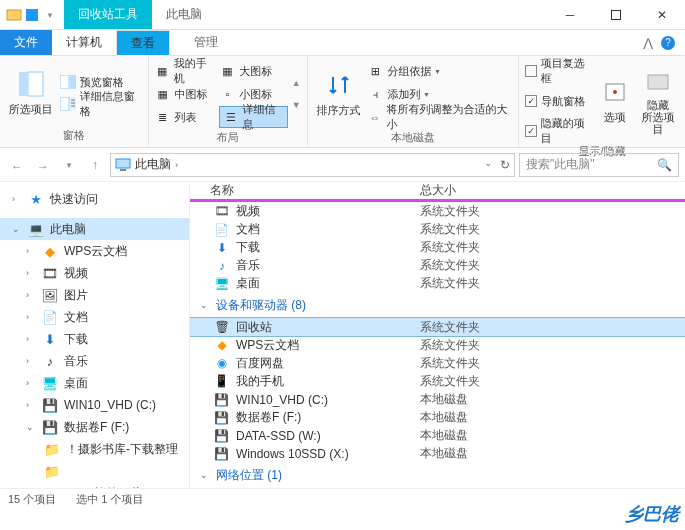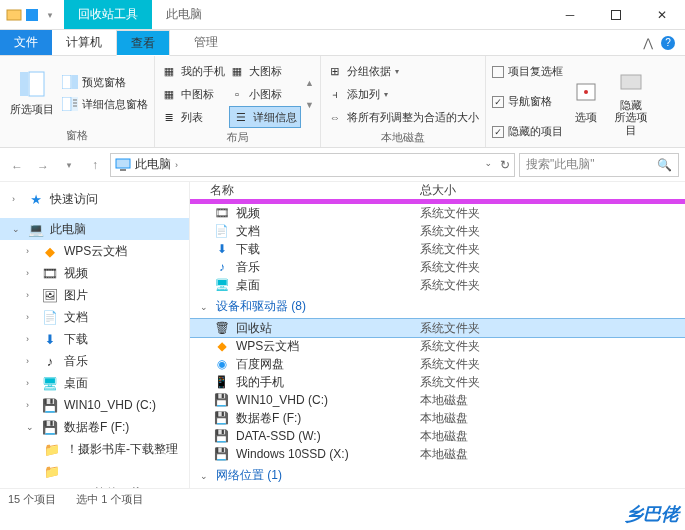--- a/index.html
+++ b/index.html
@@ -35,21 +35,21 @@
 .search-input{width:160px;height:24px;border:1px solid #ccc;display:flex;align-items:center;padding:0 6px;color:#888;justify-content:space-between}
 .main{display:flex;height:306px}
 .sidebar{width:190px;border-right:1px solid #eee;overflow-y:auto;padding:6px 0}
 .tree-item{display:flex;align-items:center;height:22px;padding-left:12px;gap:6px}
 .tree-item.d1{padding-left:26px}
 .tree-item.d2{padding-left:44px}
 .tree-item.sel{background:#cce8ff}
 .tree-icon{width:16px;height:16px;display:flex;align-items:center;justify-content:center;font-size:13px}
 .chev{width:10px;font-size:9px;color:#666}
 .content{flex:1;display:flex;flex-direction:column;overflow-y:auto}
-.colhead{display:flex;height:24px;border-bottom:5px solid #d946ef;align-items:flex-start;font-size:12px;color:#444}
+.colhead{display:flex;height:24px;border-bottom:3px solid #d946ef;align-items:flex-start;font-size:12px;color:#444}
 .colhead .c1{width:230px;padding-left:20px}
 .colhead .c2{width:140px}
 .colhead .c3{flex:1}
 .group-header{padding:4px 10px;color:#1565c0;font-size:12px;display:flex;align-items:center;gap:6px}
 .file-row{display:flex;height:22px;align-items:center}
 .file-row.sel{background:#cce8ff;outline:1px solid #7ab8e8}
 .file-row .c1{width:230px;padding-left:24px;display:flex;align-items:center;gap:6px}
 .file-row .c2{width:140px;color:#555}
 .fi{width:16px;height:16px;display:flex;align-items:center;justify-content:center;font-size:12px}
 .status{height:22px;border-top:1px solid #eee;display:flex;align-items:center;padding:0 8px;gap:20px;font-size:11px;color:#555}
@@ -172,20 +172,28 @@
       <div class="small-col" style="justify-content:center;color:#888;font-size:9px;gap:12px">
         <span>▲</span>
         <span>▼</span>
       </div>
     </div>
     <div class="ribbon-group-label">布局</div>
   </div>
 
   <div class="ribbon-group">
     <div class="ribbon-group-body">
+      <div class="big-btn">
+        <span class="icon32">
+            <svg width="24" height="24">
+              <path d="M6 4v16M6 20l-3-3M6 20l3-3M18 20V4M18 4l-3 3M18 4l3 3" stroke="#1976d2" fill="none" stroke-width="2"></path>
+            </svg>
+          </span>
+        <span>排序方式</span>
+      </div>
       <div class="small-col" style="gap:1px">
         <div class="small-row">
             <span class="icon">⊞</span>
             <span>分组依据</span>
             <span style="font-size:8px;color:#666">▾</span>
           </div>
         <div class="small-row">
             <span class="icon">⫞</span>
             <span>添加列</span>
             <span style="font-size:8px;color:#666">▾</span>
@@ -227,20 +235,21 @@
       <div class="big-btn" style="width:44px">
         <span class="icon32">
             <svg width="24" height="20">
               <rect x="2" y="4" width="20" height="14" fill="#e0e0e0" stroke="#aaa"></rect>
             </svg>
           </span>
         <span style="white-space:pre-line;line-height:1.1">隐藏
 所选项目</span>
       </div>
     </div>
+    <div class="ribbon-group-label">显示/隐藏</div>
   </div>
 </div>
 
 <div class="addrbar">
   <div class="nav-btn">←</div>
   <div class="nav-btn">→</div>
   <div class="nav-btn" style="font-size:9px">▾</div>
   <div class="nav-btn">↑</div>
   <div class="addr-input">
     <span class="crumb">

